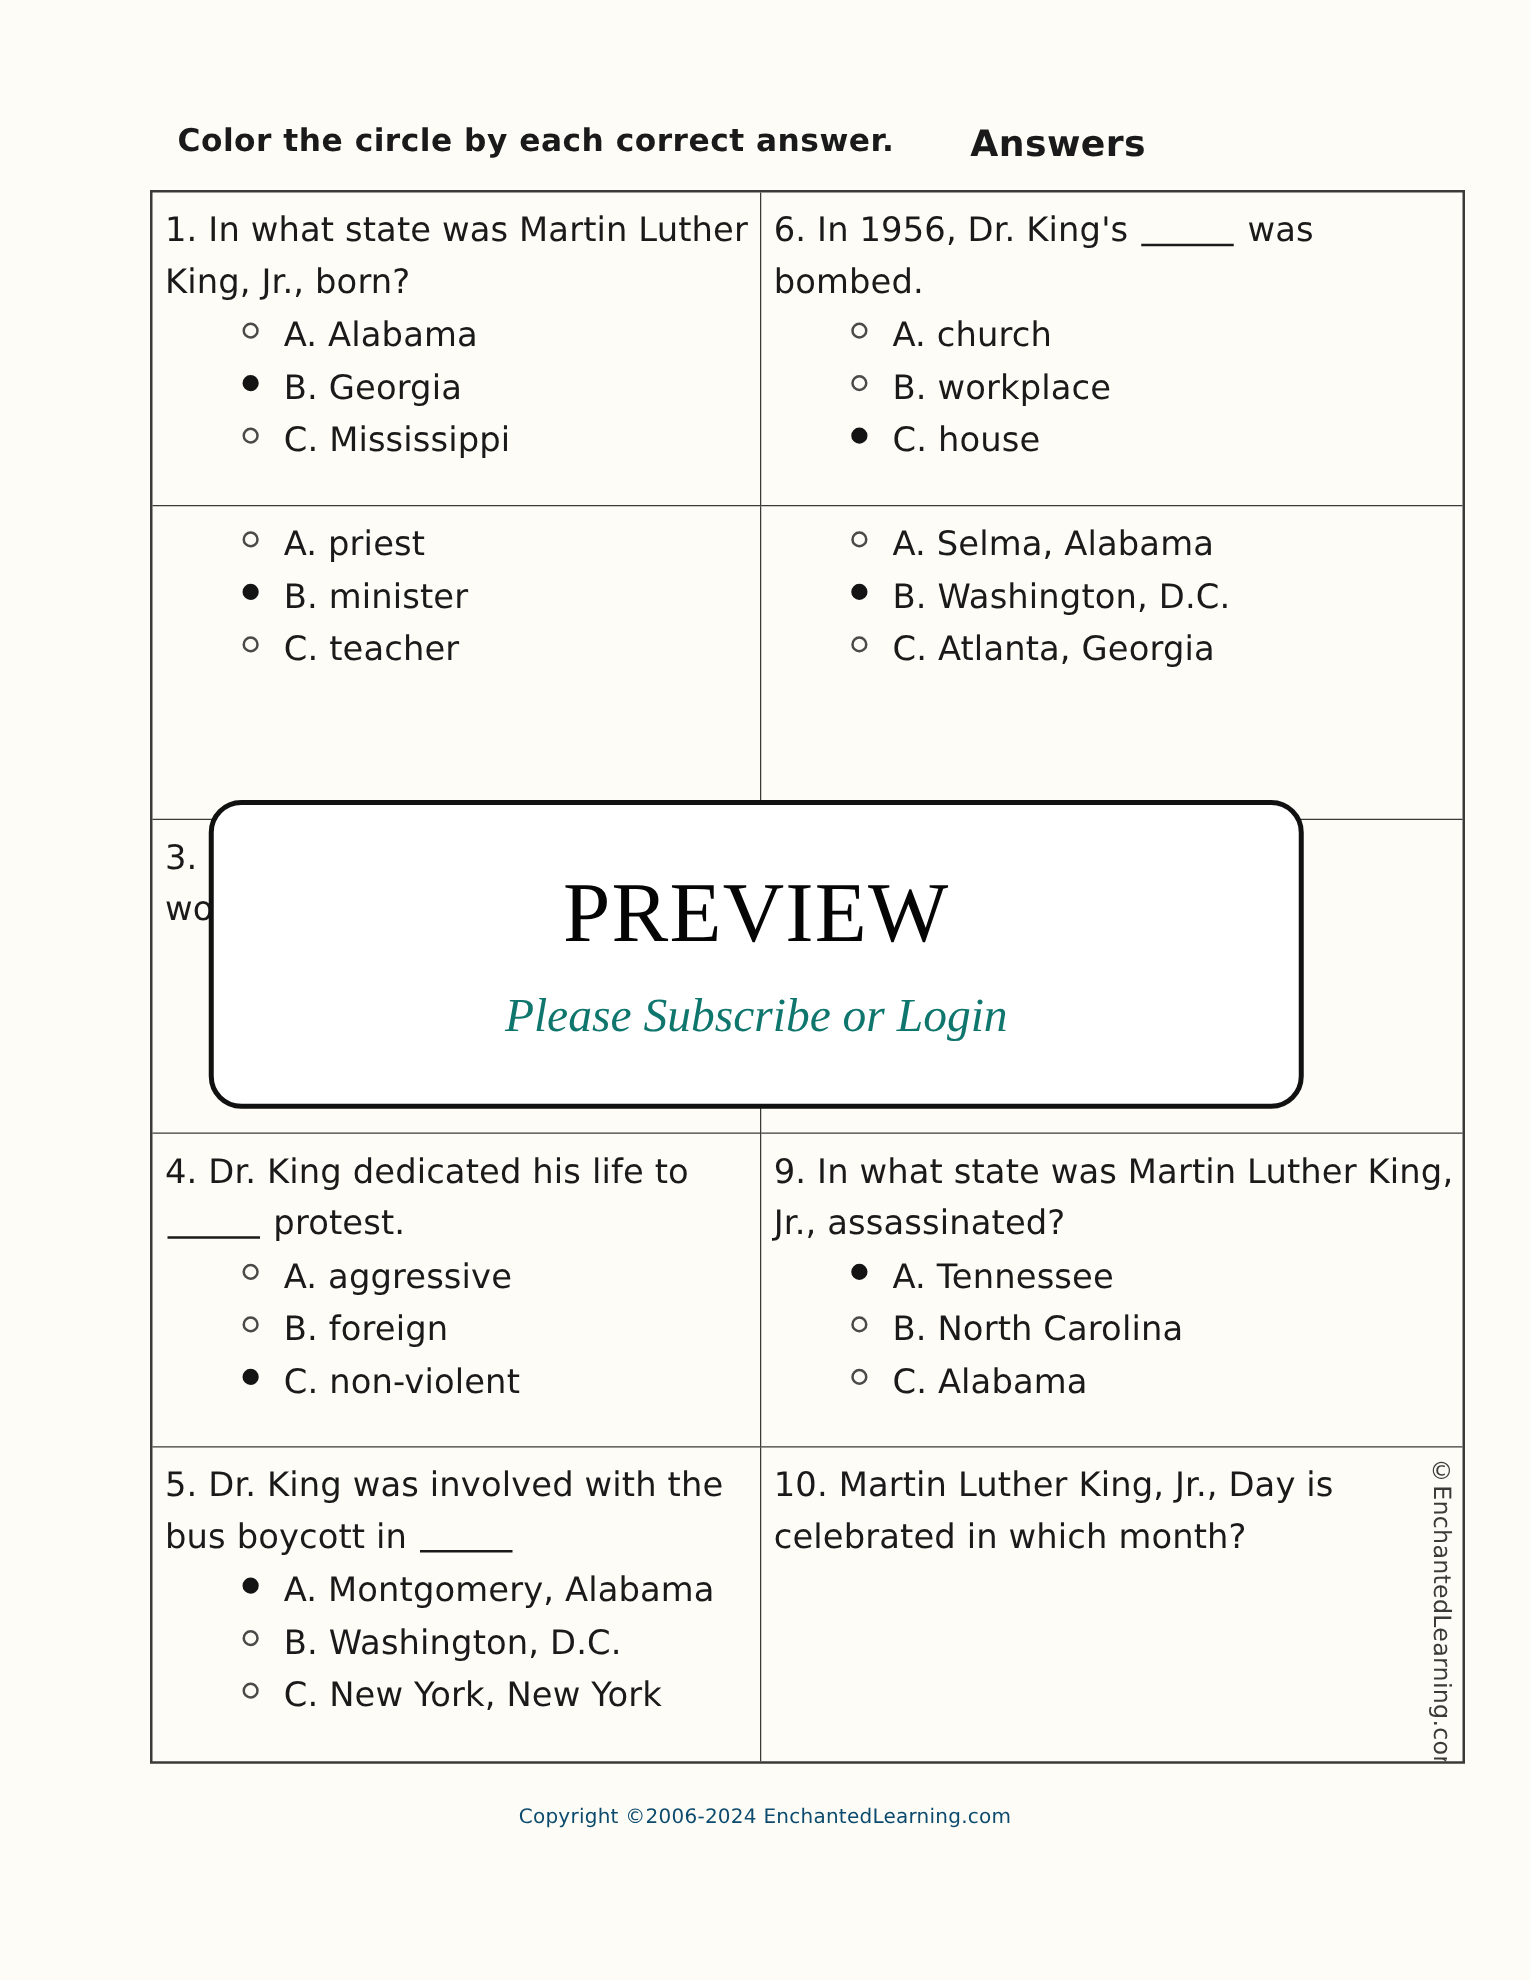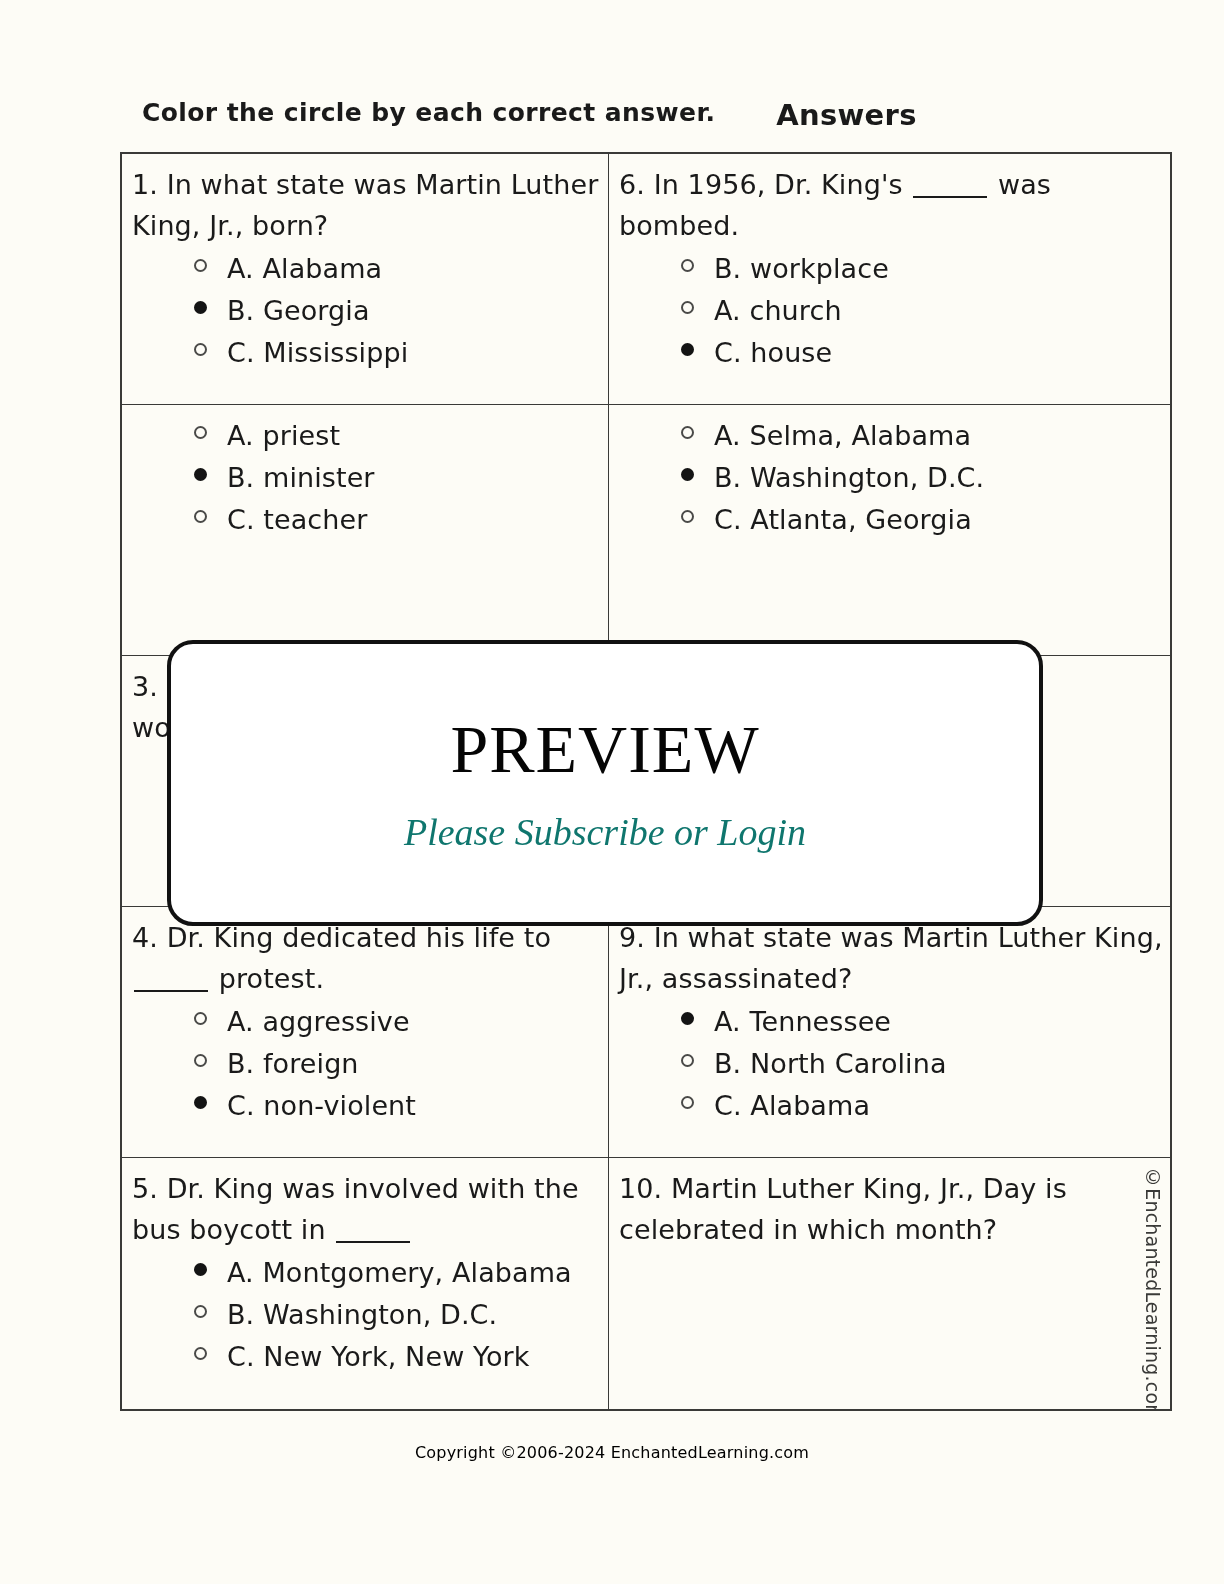--- a/index.html
+++ b/index.html
@@ -132,21 +132,21 @@
     letter-spacing: 0.2px;
     white-space: nowrap;
   }
 
   
   .preview-overlay {
     position: absolute;
     left: 167px;
     top: 640px;
     width: 876px;
-    height: 286px;
+    height: 247px;
     background: #ffffff;
     border: 4px solid #111111;
     border-radius: 26px;
     box-sizing: border-box;
     display: flex;
     flex-direction: column;
     align-items: center;
     justify-content: center;
     font-family: "Liberation Serif", "DejaVu Serif", serif;
     z-index: 30;
@@ -166,21 +166,21 @@
   }
 
   
   .footer {
     position: absolute;
     left: 0;
     top: 1443px;
     width: 1224px;
     text-align: center;
     font-size: 16px;
-    color: #000000;
+    color: #0c4a6e;
     letter-spacing: 0.2px;
   }
 </style>
 </head>
 <body>
 
 <div class="page">
 
   <div class="header-band">
     <div class="header-left">Color the circle by each correct answer.</div>
@@ -203,25 +203,25 @@
             <span class="bullet"></span>
             <span class="opt-label">C. Mississippi</span>
           </li>
         </ul>
       </div>
       <div class="cell col2">
         <div class="q-text">6. In 1956, Dr. King's <span class="blank"></span> was bombed.</div>
         <ul class="options">
           <li class="opt">
             <span class="bullet"></span>
+            <span class="opt-label">A. church</span>
+          </li>
+          <li class="opt">
+            <span class="bullet"></span>
             <span class="opt-label">B. workplace</span>
-          </li>
-          <li class="opt">
-            <span class="bullet"></span>
-            <span class="opt-label">A. church</span>
           </li>
           <li class="opt">
             <span class="bullet filled"></span>
             <span class="opt-label">C. house</span>
           </li>
         </ul>
       </div>
       <div class="cell">
         <ul class="options">
           <li class="opt">

